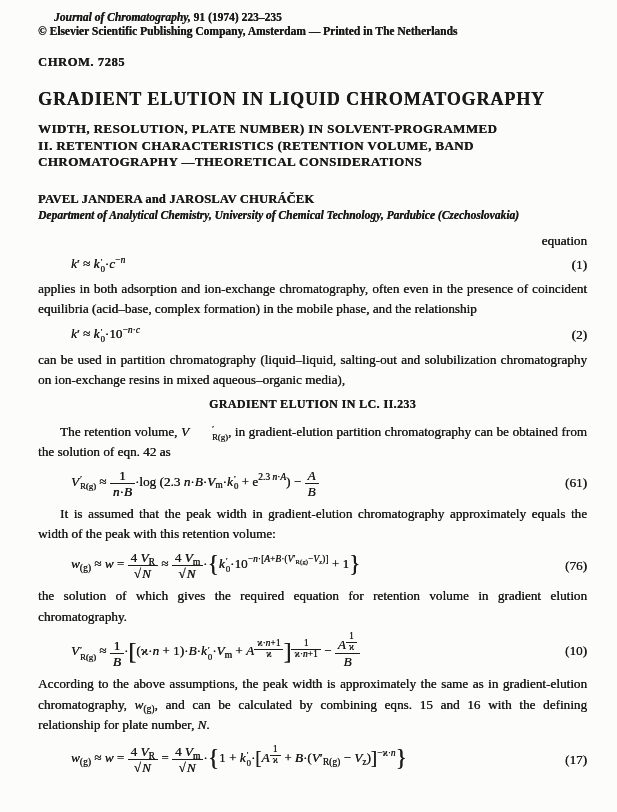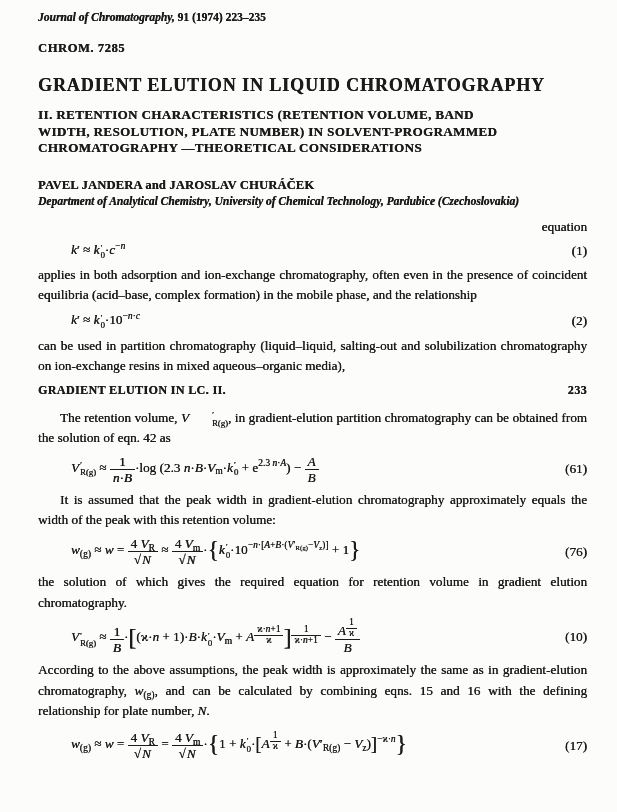--- a/index.html
+++ b/index.html
@@ -5,33 +5,33 @@
   html,body { margin:0; padding:0; background:#e9e9e6; }
   .page {
     position:relative; width:617px; height:812px; margin:0 auto;
     background:#fcfcfa; box-sizing:border-box;
     padding:10px 30px 8px 38px; overflow:hidden;
     font-family:"Liberation Serif","DejaVu Serif",serif;
     color:#1b1b1b;
     text-shadow:0.3px 0 0 currentColor;
   }
   p { margin:0; }
-  .journal-line { font-size:11.5px; line-height:14px; font-weight:bold; }
+  .journal-line { font-size:11.5px; line-height:14px; font-weight:bold;margin-left:16px; }
   .journal-line i { font-style:italic; }
   .copyright-line { font-size:11.5px; line-height:14px; font-weight:bold; }
   .chrom { margin-top:17px; font-size:12.5px; font-weight:bold; letter-spacing:0.6px; }
   .title { margin:20px 0 8px 0; font-size:18px; font-weight:bold; letter-spacing:0.9px; line-height:18px; }
   .subtitle { margin-top:13px; font-size:13px; font-weight:bold; letter-spacing:0.4px; line-height:16.5px; }
   .subtitle span { display:block; }
   .authors { margin-top:21px; font-size:12.5px; font-weight:bold; letter-spacing:0.2px; }
   .affiliation { margin-top:2px; font-size:11.5px; font-weight:bold; font-style:italic; }
   .bodytext { font-size:13.2px; line-height:20.5px; text-align:justify; }
   .lead { margin-top:10px; text-align:right; }
   .indent { text-indent:22px; }
-  .runhead { display:flex; justify-content:space-between; margin-top:3px; font-size:12px; font-weight:bold; letter-spacing:0.4px; line-height:20px; }
+  .runhead { display:flex; justify-content:center; margin-top:3px; font-size:12px; font-weight:bold; letter-spacing:0.4px; line-height:20px; }
   .pnum { font-weight:bold; }
   .eq-row { display:flex; align-items:center; margin:5px 0 5px 0; font-size:13.2px; }
   .eq-body { flex:1; padding-left:33px; white-space:nowrap; }
   .eq-no { width:42px; text-align:right; flex:none; }
   .eq-row i, .bodytext i { font-style:italic; }
   sup { font-size:0.72em; vertical-align:0.55em; line-height:0; }
   sub { font-size:0.72em; vertical-align:-0.3em; line-height:0; }
   .ss { display:inline-block; vertical-align:-0.5em; line-height:0.85; font-size:0.66em; text-align:left; margin-left:1px; }
   .ss .sst, .ss .ssb { display:block; }
   .frac { display:inline-block; vertical-align:-0.8em; text-align:center; line-height:1.15; }
@@ -43,28 +43,29 @@
   .big2 { font-size:1.4em; font-weight:normal; vertical-align:-0.1em; }
   .rad { border-top:1.3px solid #1b1b1b; padding:0 1px; }
   .mt6 { margin-top:6px; } .mt8 { margin-top:8px; }
 </style>
 </head>
 <body>
 
 <div class="page">
 
   <p class="journal-line"><i>Journal of Chromatography,</i><span> 91 (1974) 223–235</span></p>
+  <p class="copyright-line">© Elsevier Scientific Publishing Company, Amsterdam — Printed in The Netherlands</p>
 
   <p class="chrom">CHROM. 7285</p>
 
   <h1 class="title">GRADIENT ELUTION IN LIQUID CHROMATOGRAPHY</h1>
 
   <h2 class="subtitle">
+    <span>WIDTH, RESOLUTION, PLATE NUMBER) IN SOLVENT-PROGRAMMED</span>
     <span>II. RETENTION CHARACTERISTICS (RETENTION VOLUME, BAND</span>
-    <span>WIDTH, RESOLUTION, PLATE NUMBER) IN SOLVENT-PROGRAMMED</span>
     <span>CHROMATOGRAPHY —THEORETICAL CONSIDERATIONS</span>
   </h2>
 
   <p class="authors">PAVEL JANDERA and JAROSLAV CHURÁČEK</p>
   <p class="affiliation">Department of Analytical Chemistry, University of Chemical Technology, Pardubice (Czechoslovakia)</p>
 
   <main>
     <p class="bodytext lead">equation</p>
 
     <div class="eq-row">

